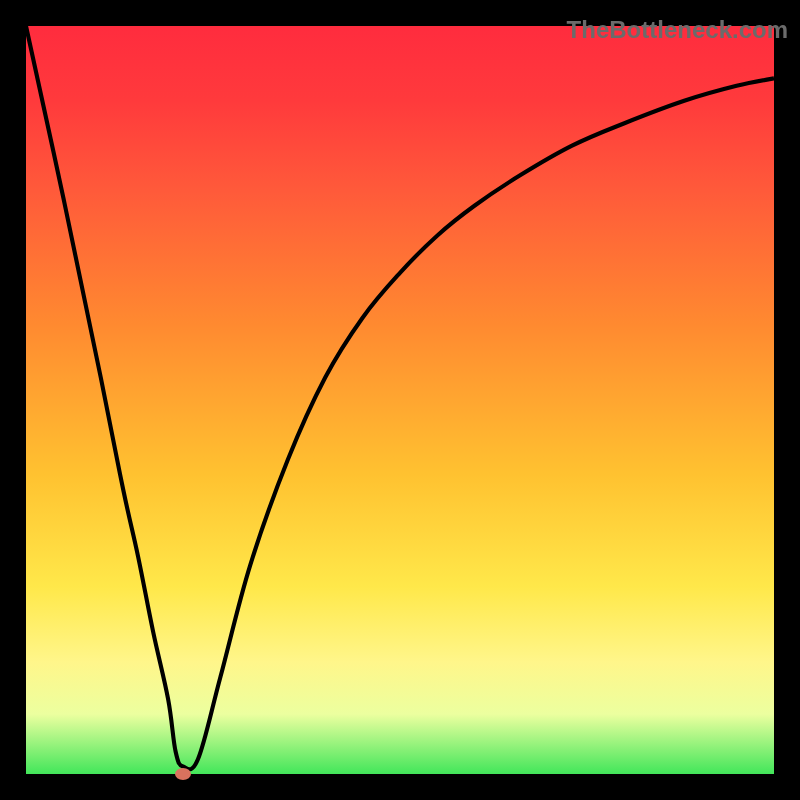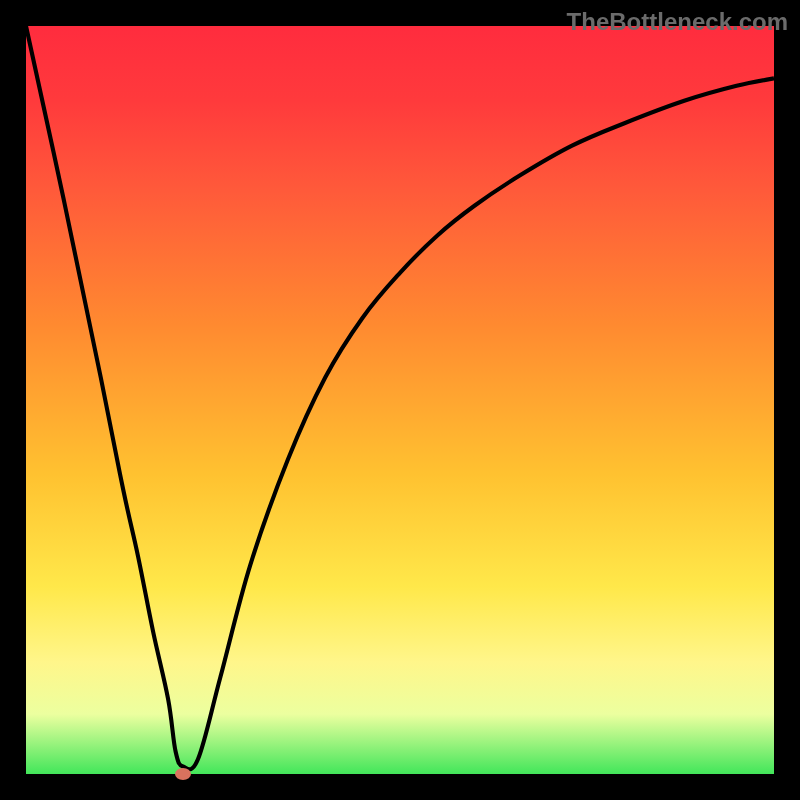--- a/index.html
+++ b/index.html
@@ -5,21 +5,21 @@
   * { margin: 0; padding: 0; box-sizing: border-box; }
   body {
     width: 800px;
     height: 800px;
     background: #000;
     position: relative;
     overflow: hidden;
   }
   .watermark {
     position: absolute;
-    top: 8px;
+    top: 16px;
     right: 12px;
     font-family: Arial, sans-serif;
     font-size: 24px;
     font-weight: bold;
     color: #6b6b6b;
     z-index: 10;
   }
   .plot-area {
     position: absolute;
     top: 26px;

